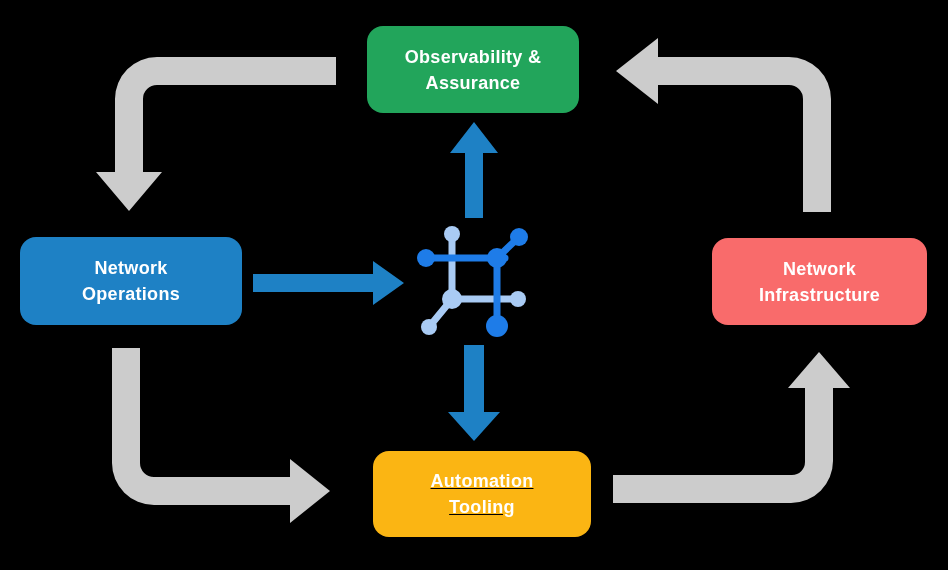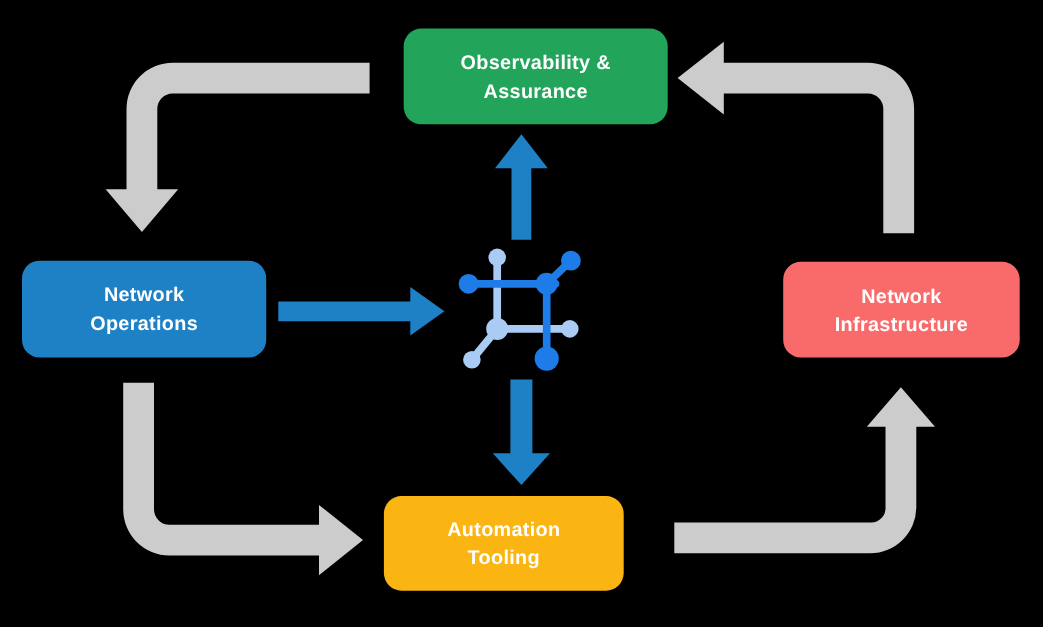--- a/index.html
+++ b/index.html
@@ -18,24 +18,24 @@
     text-align:center;
   }
   .node .label{
     color:#ffffff;
     font-size:18px;
     font-weight:600;
     line-height:26px;
     letter-spacing:0.3px;
     white-space:pre-line;
   }
-  .node-observability{left:367px;top:26px;width:240px;height:87px;}
+  .node-observability{left:367px;top:26px;width:212px;height:87px;}
   .node-operations{left:20px;top:237px;width:222px;height:88px;}
   .node-infrastructure{left:712px;top:238px;width:215px;height:87px;}
-  .node-tooling{left:349px;top:451px;width:218px;height:86px;}
+  .node-tooling{left:373px;top:451px;width:218px;height:86px;text-decoration:underline;}
 </style>
 </head>
 <body>
 
 <div class="stage">
 
   <svg class="arrow-layer" width="948" height="570" viewBox="0 0 948 570" xmlns="http://www.w3.org/2000/svg">
 
     <path d="M336,57 L157,57 A42,42 0 0 0 115,99 L115,172 L96,172 L129,211 L162,172 L143,172 L143,99 A14,14 0 0 1 157,85 L336,85 Z" fill="#CCCCCC"></path>
     <path d="M658,57 L658,38 L616,71 L658,104 L658,85 L789,85 A14,14 0 0 1 803,99 L803,212 L831,212 L831,99 A42,42 0 0 0 789,57 Z" fill="#CCCCCC"></path>

